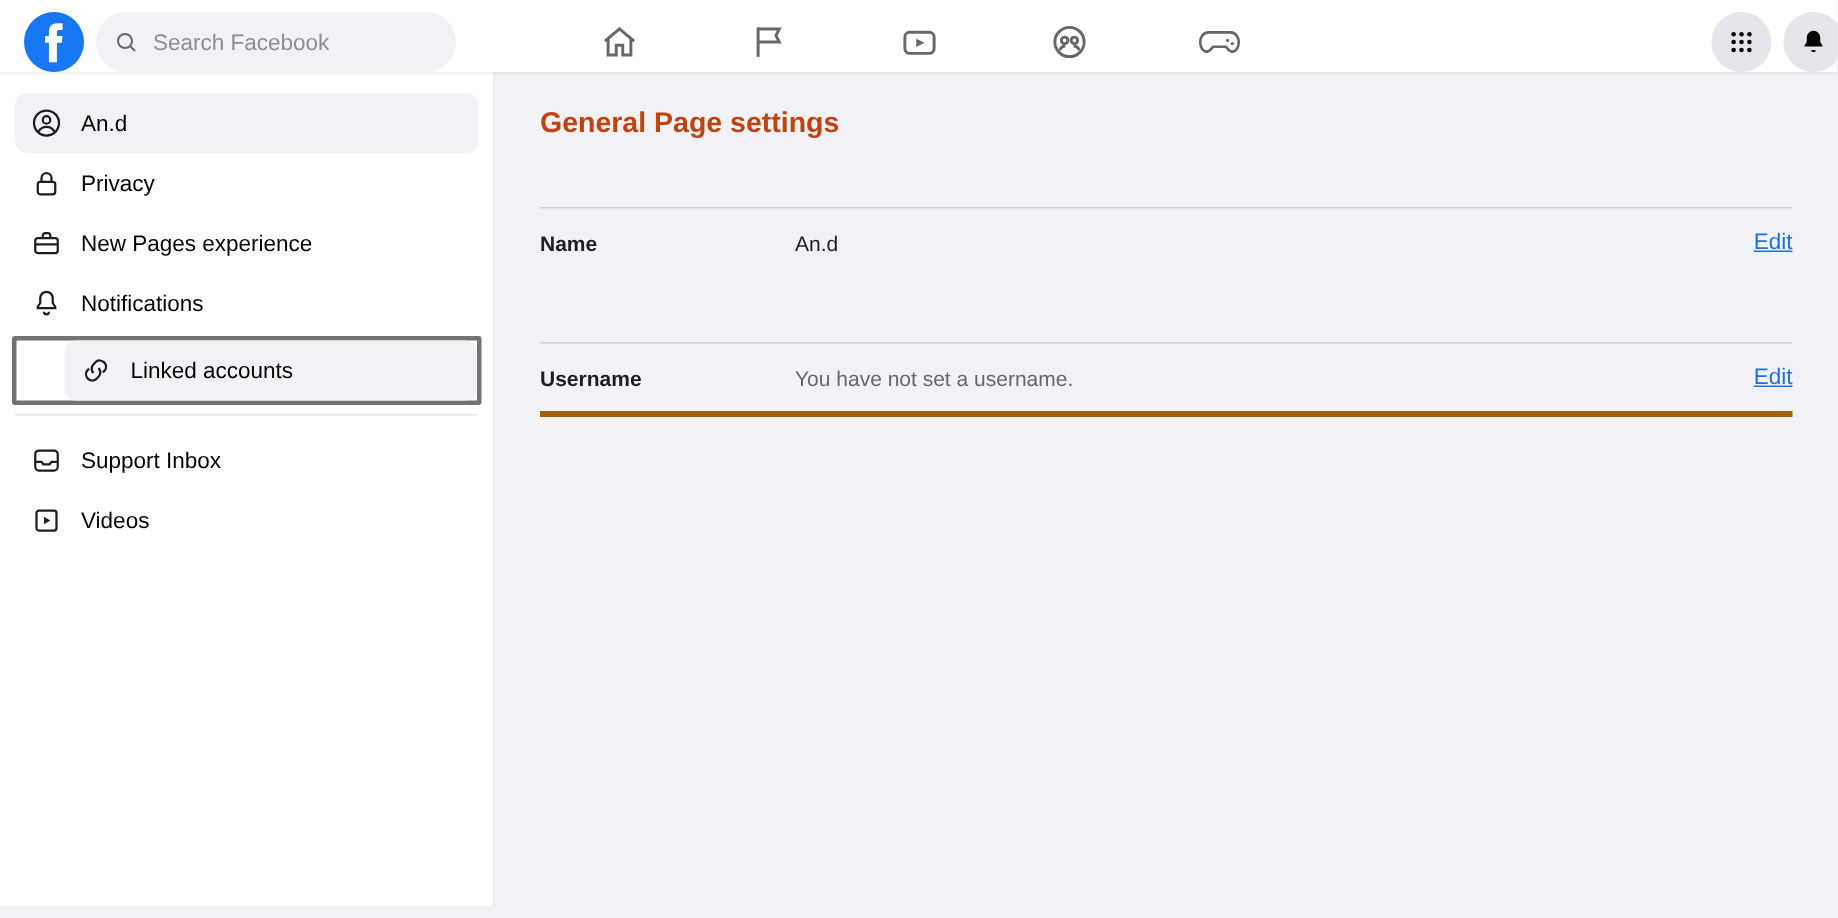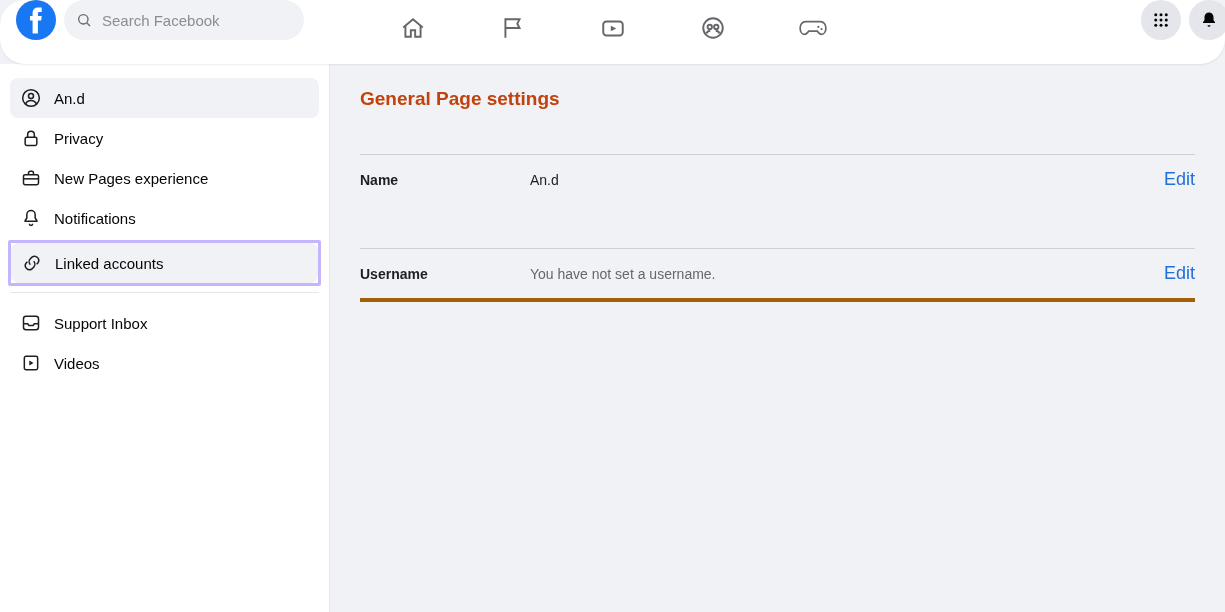--- a/index.html
+++ b/index.html
@@ -7,29 +7,28 @@
     padding: 0;
     width: 1225px;
     height: 612px;
     font-family: -apple-system, BlinkMacSystemFont, "Segoe UI", Helvetica, Arial, sans-serif;
     background: #f0f2f5;
     color: #050505;
     overflow: hidden;
   }
   
   .topbar {
-    height: 64px;
+    height: 48px;
     background: #ffffff;
     display: flex;
-    align-items: flex-start;
+    align-items: flex-end;
     padding: 0 16px;
     box-sizing: border-box;
     position: relative;
     box-shadow: 0 1px 2px rgba(0,0,0,0.08);
-    border-radius: 25px;
   }
   .logo {
     width: 40px;
     height: 40px;
     flex: 0 0 auto;
   }
   .search-wrap {
     margin-left: 8px;
     display: flex;
     align-items: center;
@@ -125,23 +124,24 @@
     background: #f0f2f5;
   }
   .side-item .s-icon {
     width: 22px;
     display: flex;
     align-items: center;
     justify-content: center;
     color: #1c1e21;
   }
   .highlight-box {
-    border: 3px solid #c4b5fd;
+    border: 3px solid #737373;
     border-radius: 2px;
     margin: 2px -2px;
+    padding-left: 32px;
   }
   .divider-small {
     height: 1px;
     background: #e4e6eb;
     margin: 6px 0 10px 0;
   }
 
   .content {
     flex: 1;
     padding: 24px 30px;
@@ -167,22 +167,23 @@
     font-weight: 700;
     color: #1c1e21;
   }
   .row .value {
     flex: 1;
     color: #65676b;
   }
   .row .value.dark { color: #1c1e21; }
   .row .action {
     color: #216fdb;
-    font-size: 18px;
+    font-size: 15px;
     cursor: pointer;
+    text-decoration: underline;
   }
 </style>
 </head>
 <body>
 
 <div class="topbar">
   <div class="logo">
     <svg viewBox="0 0 40 40" width="40" height="40">
       <circle cx="20" cy="20" r="20" fill="#1877f2"></circle>
       <path d="M25.5 20.5h-3.6v13h-5.3v-13h-2.6v-4.5h2.6v-2.9c0-3.1 1.5-5.6 5.6-5.6h3.5v4.5h-2.4c-1.1 0-1.4.5-1.4 1.5v2.5h3.8l-.5 4.5z" fill="#fff"></path>

